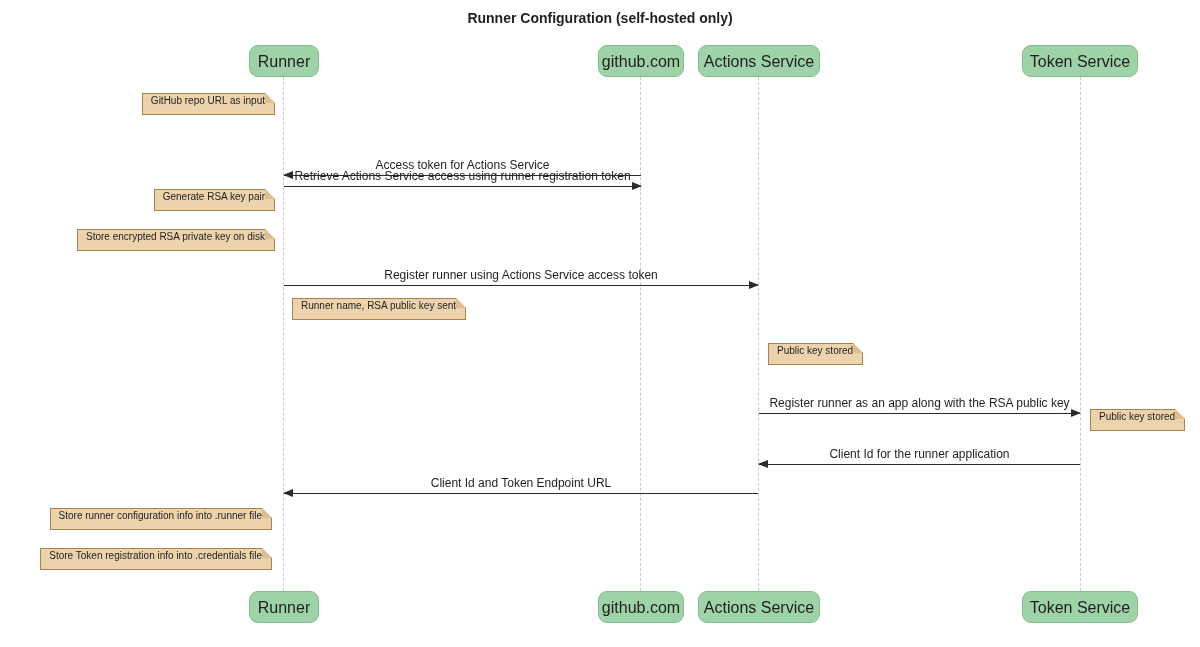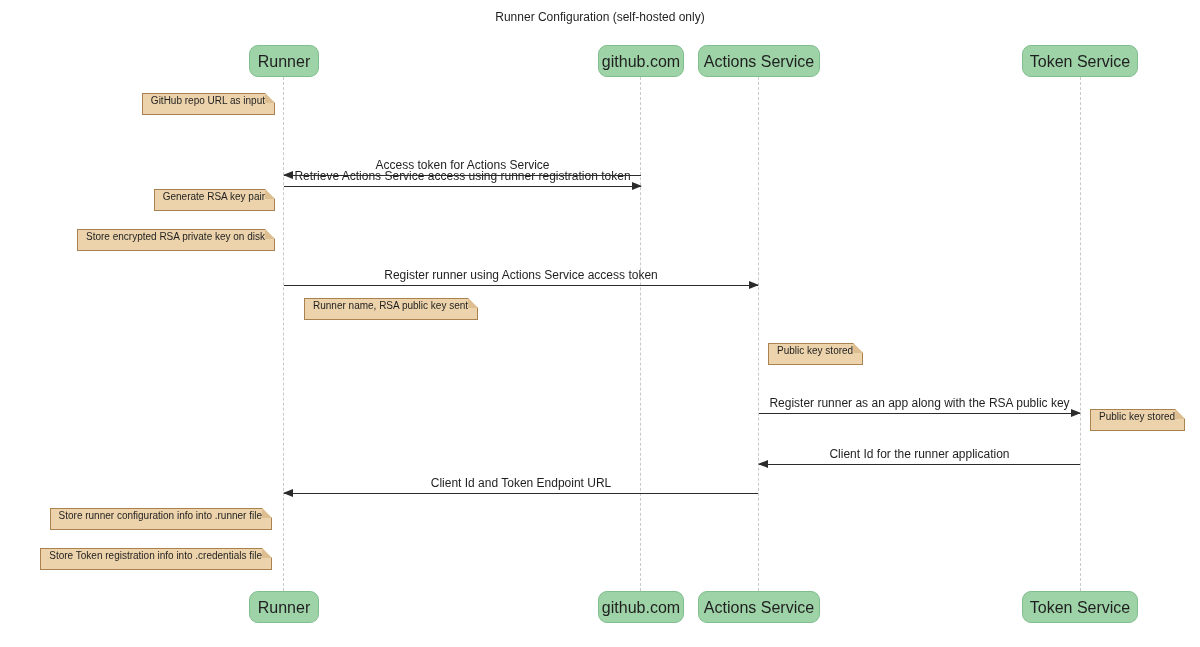--- a/index.html
+++ b/index.html
@@ -25,22 +25,22 @@
     background: var(--bg);
     overflow: hidden;
     color: var(--text);
   }
   .diagram-title {
     position: absolute;
     top: 10px;
     left: 0;
     width: 1200px;
     text-align: center;
-    font-size: 12px;
-    font-weight: normal;
+    font-size: 14px;
+    font-weight: bold;
     color: var(--text);
   }
   .lifeline {
     position: absolute;
     top: 77px;
     height: 514px;
     width: 0;
     border-left: 1px dashed var(--lifeline);
   }
   .participant {
@@ -163,19 +163,19 @@
 
   <div class="msg" style="left:284px; top:476px; width:474px;">
     <div class="msg-label">Client Id and Token Endpoint URL</div>
     <div class="msg-line"></div>
     <div class="arrowhead left"></div>
   </div>
 
   <div class="note" style="right:925px; top:93px;">GitHub repo URL as input</div>
   <div class="note" style="right:925px; top:189px;">Generate RSA key pair</div>
   <div class="note" style="right:925px; top:229px;">Store encrypted RSA private key on disk</div>
-  <div class="note" style="left:292px;  top:298px;margin-left:12px;">Runner name, RSA public key sent</div>
+  <div class="note" style="left:292px;  top:298px;">Runner name, RSA public key sent</div>
   <div class="note" style="left:768px;  top:343px;">Public key stored</div>
   <div class="note" style="left:1090px; top:409px;">Public key stored</div>
   <div class="note" style="right:928px; top:508px;">Store runner configuration info into .runner file</div>
   <div class="note" style="right:928px; top:548px;">Store Token registration info into .credentials file</div>
 
 </div>
 
 </body></html>

